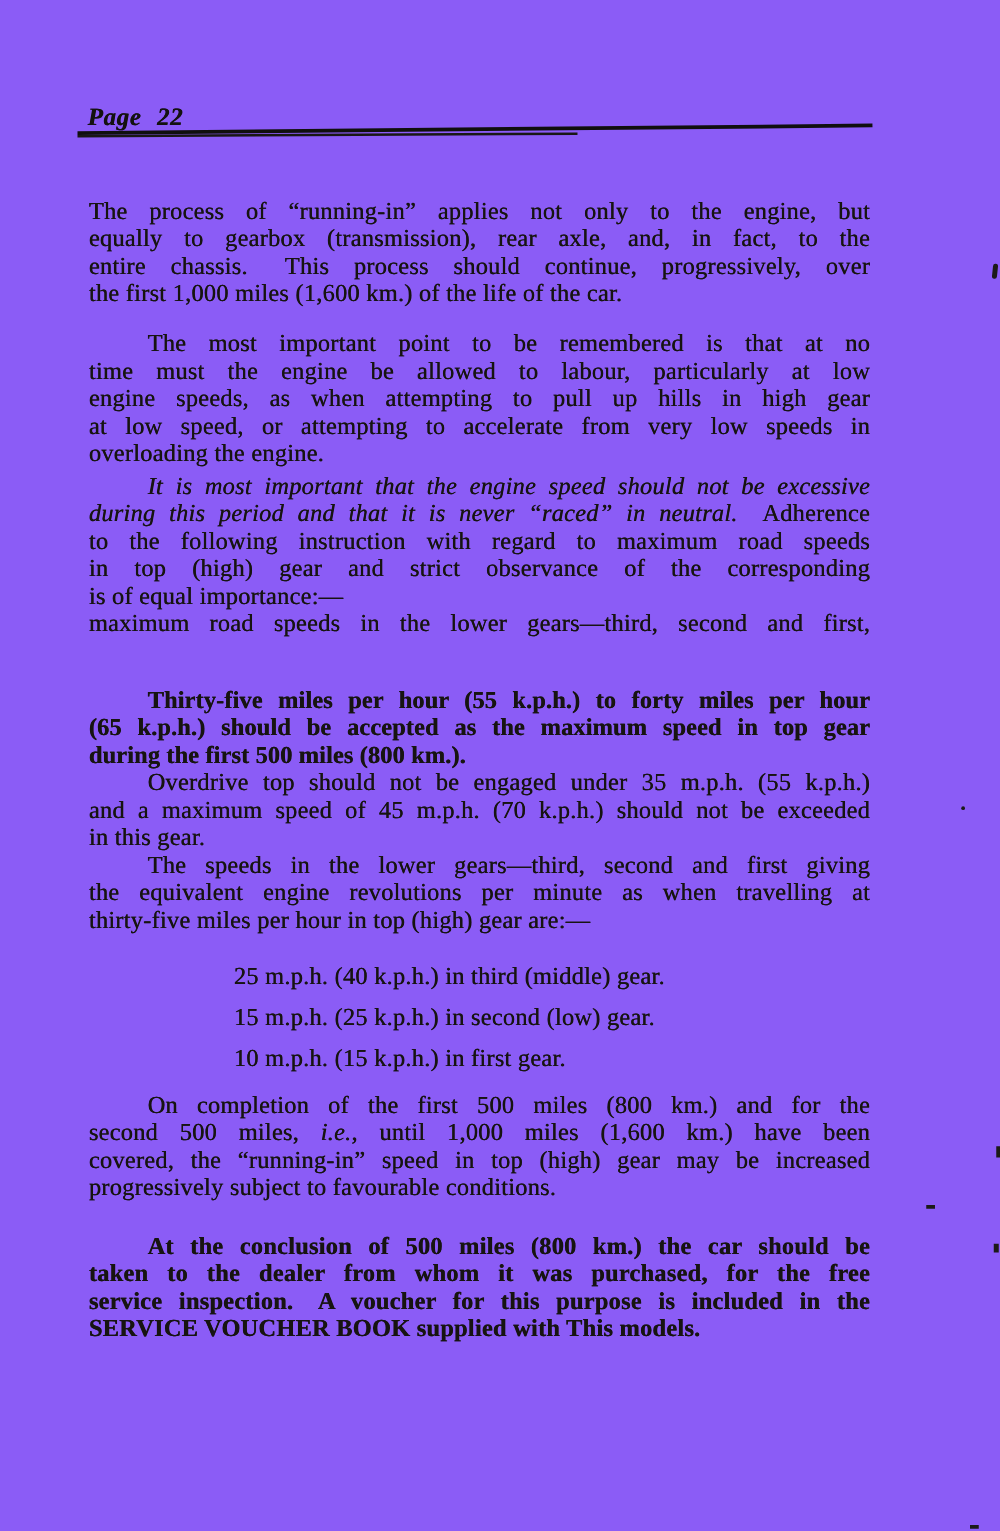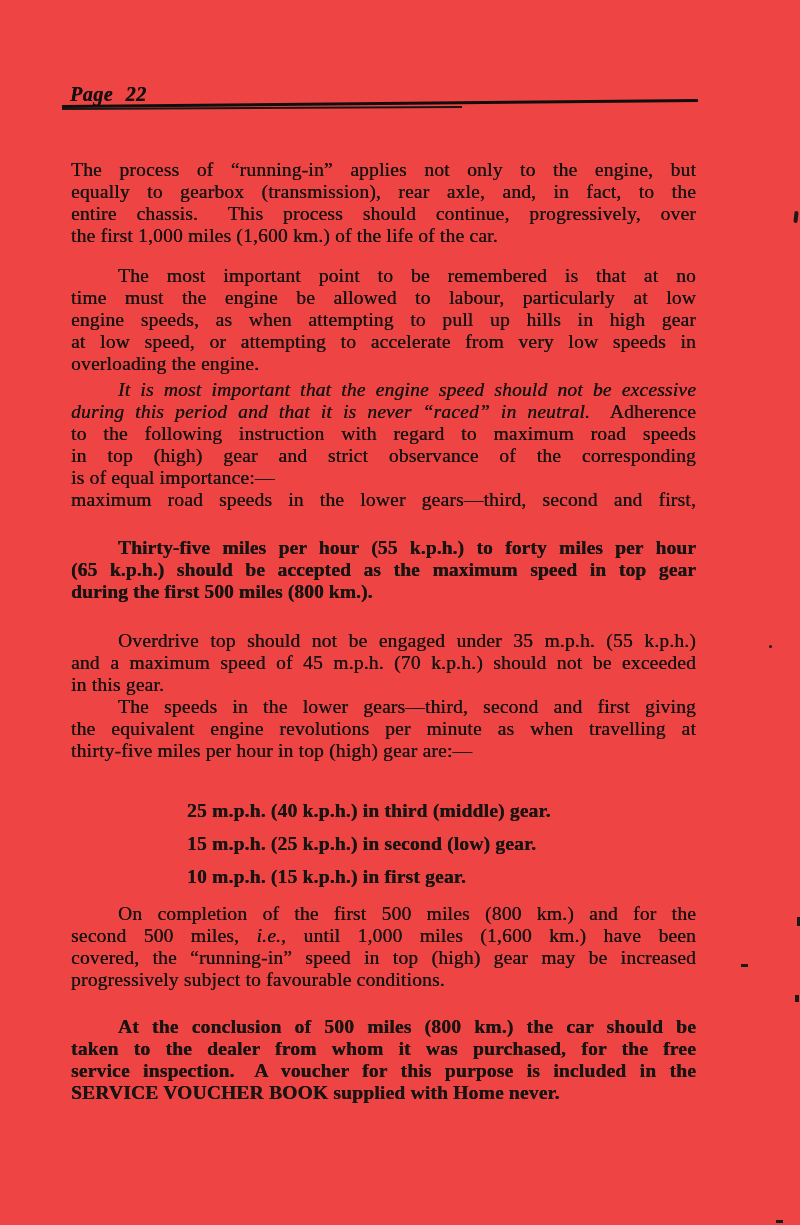--- a/index.html
+++ b/index.html
@@ -1,20 +1,20 @@
 <!DOCTYPE html>
 <html><head>
 <meta charset="utf-8">
 <style>
   html, body { margin: 0; padding: 0; background: #ffffff; }
   .page {
     position: relative;
     width: 800px;
     height: 1225px;
-    background: #ef4444;
+    background: #8b5cf6;
     overflow: hidden;
     font-family: "Liberation Serif", "DejaVu Serif", serif;
     color: #171411;
   }
   
   .pagehead {
     position: absolute;
     left: 70px;
     top: 83px;
     font-size: 20px;
@@ -62,24 +62,24 @@
   }
   .para .line.last {
     text-align-last: left;
   }
   .para.indent .line:first-child { text-indent: 47px; }
   .para.b { font-weight: bold; letter-spacing: 0.1px; }
   .para span.i { font-style: italic; }
 
   .p1 { margin-top: 18px; }
   .p2 { margin-top: 4px; }
-  .p3 { margin-top: 26px; }
-  .p4 { margin-top: 27px; }
+  .p3 { margin-top: 39px; }
+  .p4 { }
   .p5 { }
-  .p6 { margin-top: 32px; font-weight: bold; }
+  .p6 { margin-top: 17px; }
   .p7 { margin-top: 10px; }
   .p8 { margin-top: 25px; font-weight: bold; }
 
   .para.list .line,
   .para.list .line.last {
     text-align: left;
     text-align-last: auto;
     line-height: 33px;
     padding-left: 116px;
   }
@@ -148,21 +148,21 @@
     <div class="para p7 indent">
         <div class="line"><span>On completion of the first 500 miles (800 km.) and for the</span></div>
         <div class="line"><span>second 500 miles, </span><span class="i">i.e.,</span><span> until 1,000 miles (1,600 km.) have been</span></div>
         <div class="line"><span>covered, the “running-in” speed in top (high) gear may be increased</span></div>
         <div class="line last"><span>progressively subject to favourable conditions.</span></div>
       </div>
     <div class="para p8 indent">
         <div class="line"><span>At the conclusion of 500 miles (800 km.) the car should be</span></div>
         <div class="line"><span>taken to the dealer from whom it was purchased, for the free</span></div>
         <div class="line"><span>service inspection. A voucher for this purpose is included in the</span></div>
-        <div class="line last"><span>SERVICE VOUCHER BOOK supplied with Home never.</span></div>
+        <div class="line last"><span>SERVICE VOUCHER BOOK supplied with This models.</span></div>
       </div>
   </div>
 
   <div class="mark m1"></div>
   <div class="mark m2"></div>
   <div class="mark m3"></div>
   <div class="mark m4"></div>
   <div class="mark m5"></div>
   <div class="mark m6"></div>
 

